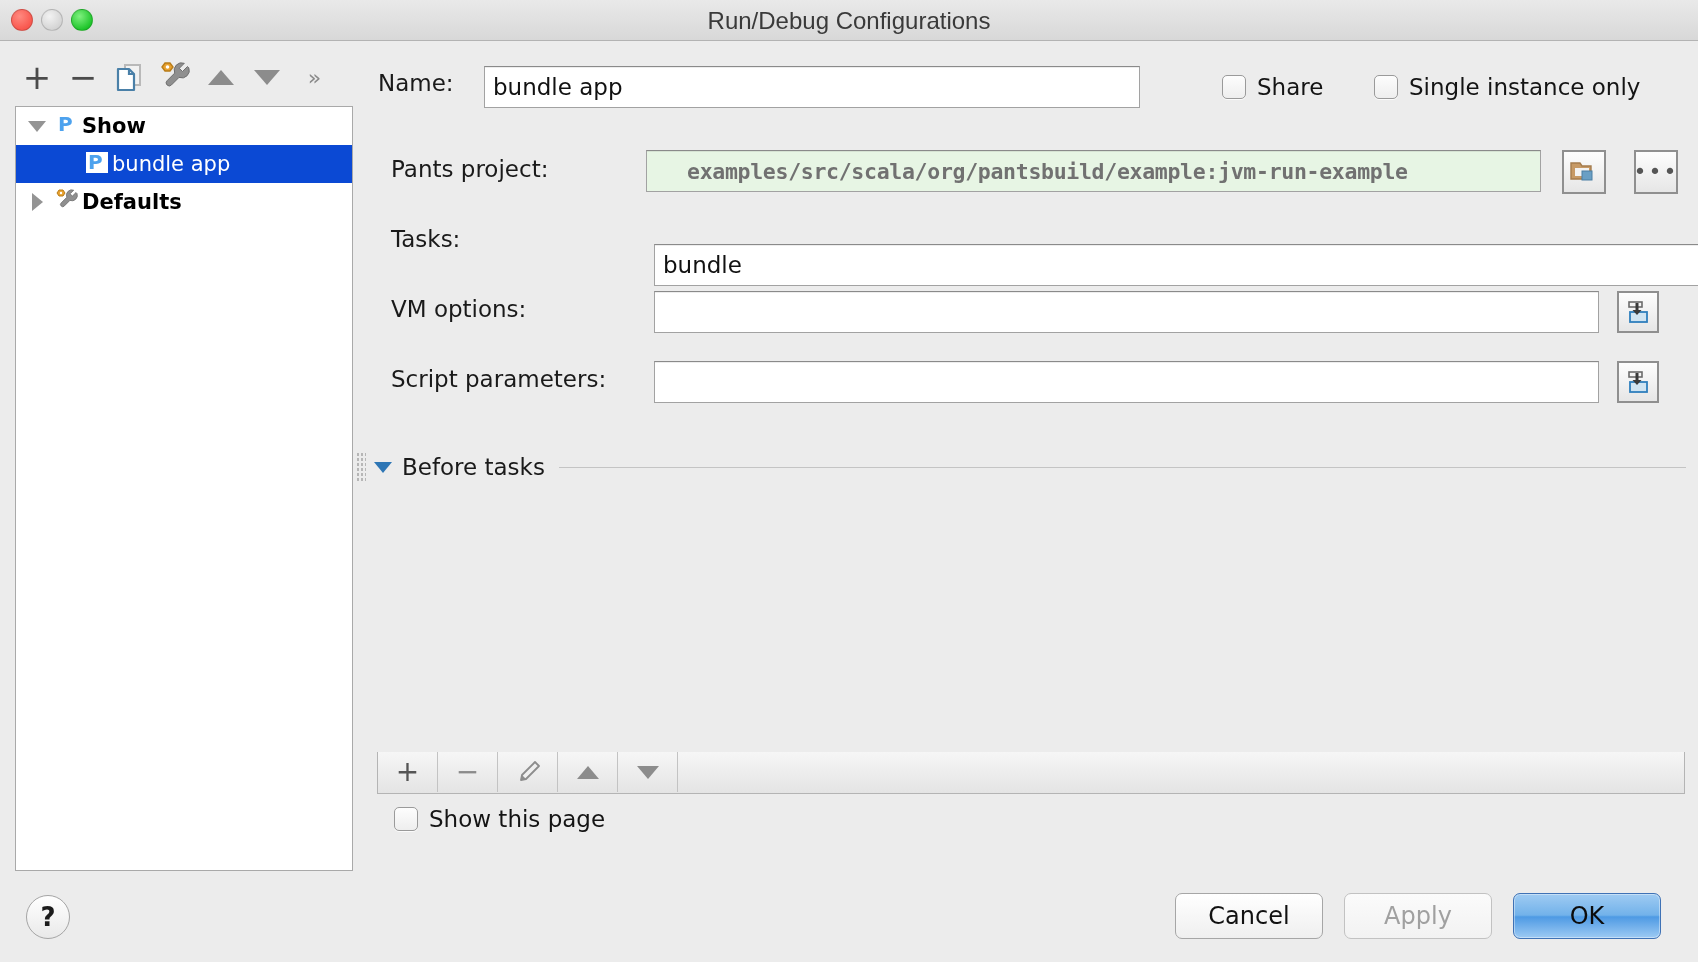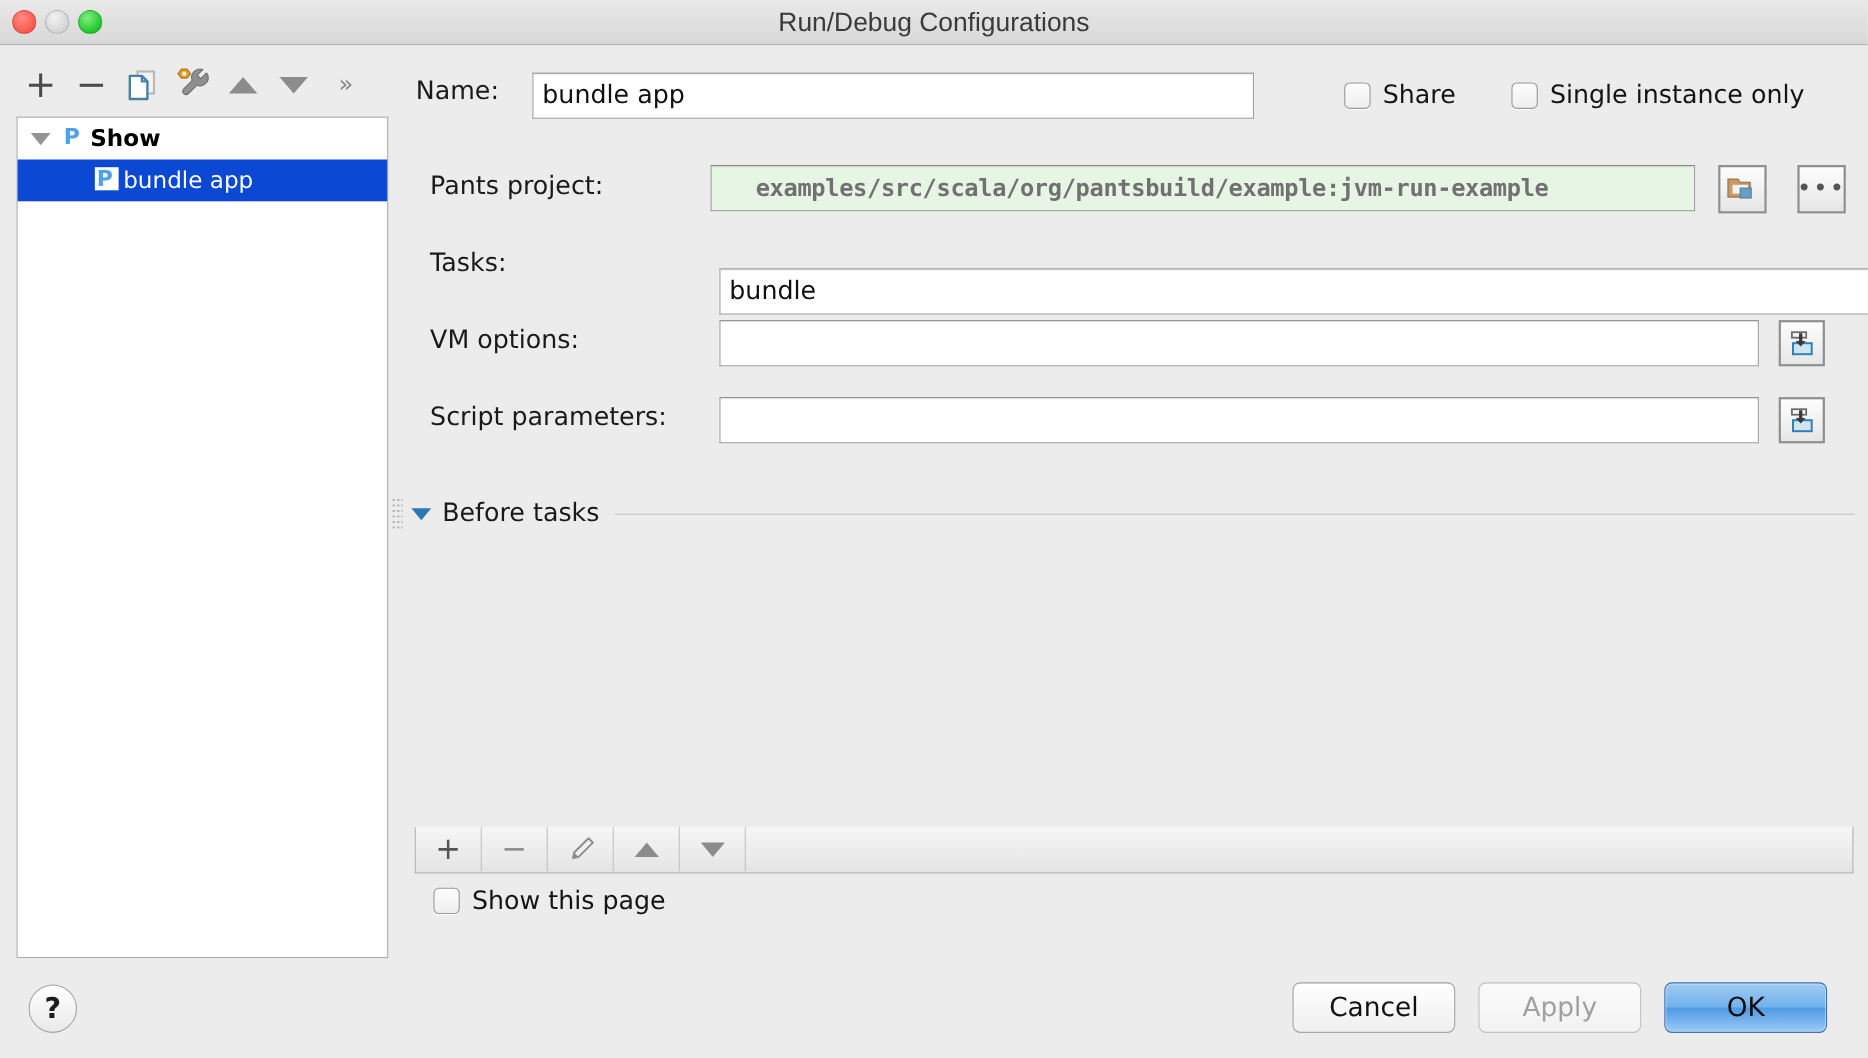--- a/index.html
+++ b/index.html
@@ -276,20 +276,33 @@
     <div class="tree-row selected indent-2">
       <span class="ico">
         <svg width="22" height="24" viewBox="0 0 22 24">
           <rect x="0" y="2" width="22" height="21" fill="#ffffff"></rect>
           <text x="2" y="19" font-family="DejaVu Sans, sans-serif" font-size="20" font-weight="bold" fill="#4da2ee">P</text>
         </svg>
       </span>
       <span>bundle app</span>
     </div>
 
+    <div class="tree-row">
+      <span class="tw">
+          <span class="t-closed"></span>
+        </span>
+      <span class="ico">
+        <svg width="26" height="24" viewBox="0 0 26 24">
+          <path d="M5 2 l4 0 l2 3 l-2 3 l-4 0 l-2 -3 z" fill="#e8a12e" stroke="#b87c19" stroke-width="1"></path>
+          <circle cx="7" cy="5" r="1.2" fill="#fff"></circle>
+          <path d="M22 4.5 l-3.6 3.6 l-2.3 -2.3 l3.6 -3.6 a5.4 5.4 0 0 0 -6.9 7.1 l-5.5 5.5 a2.2 2.2 0 1 0 3.1 3.1 l5.5 -5.5 a5.4 5.4 0 0 0 7.1 -6.9 z" fill="#8f8f8f" stroke="#6f6f6f" stroke-width=".8"></path>
+        </svg>
+      </span>
+      <span class="label-bold">Defaults</span>
+    </div>
 
   </div>
 
   <div class="field-label" style="left:378px; top:70px;">Name:</div>
   <div class="txtinput" style="left:484px; top:66px; width:656px; height:42px;">bundle app</div>
 
   <div class="cbrow" style="left:1222px; top:74px;">
     <span class="cbox"></span>
     <span class="cblabel">Share</span>
   </div>

